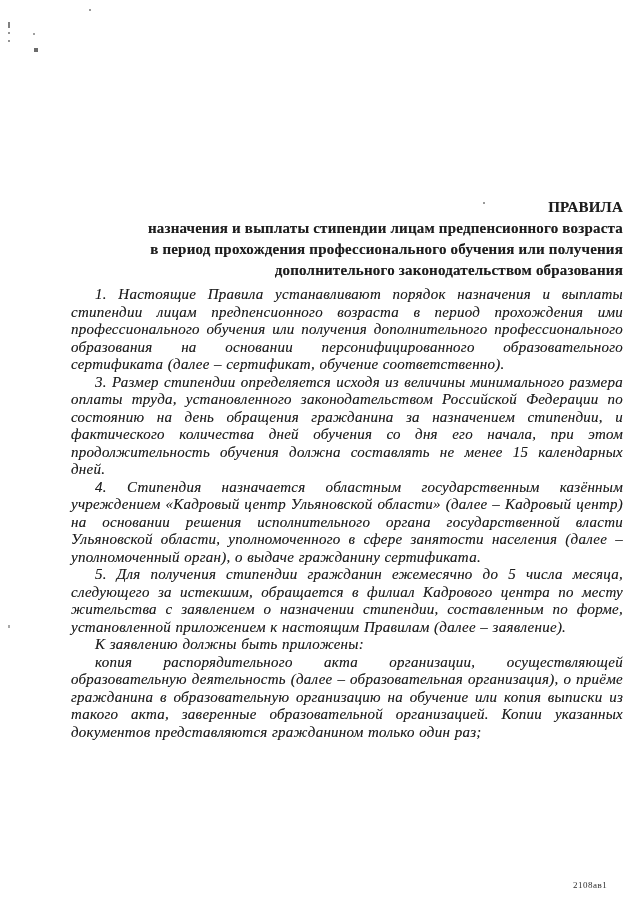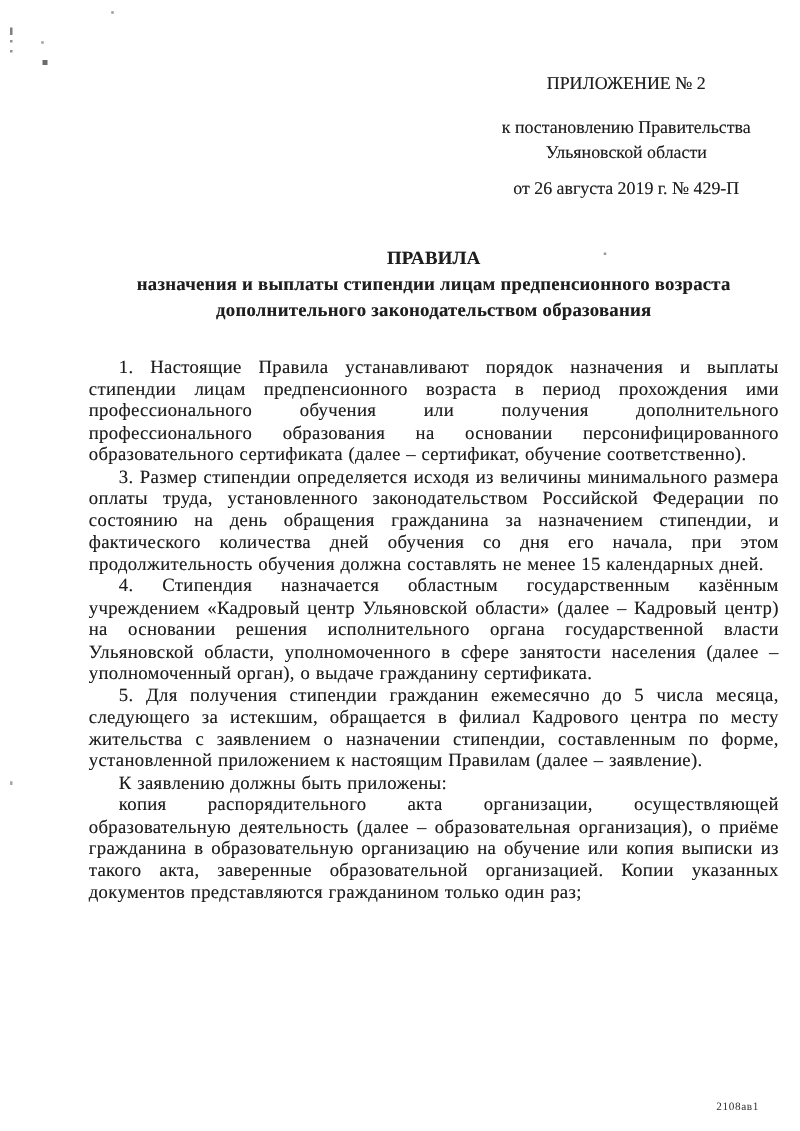--- a/index.html
+++ b/index.html
@@ -23,38 +23,38 @@
     line-height: 20px;
   }
   .hline { margin: 0; }
   .hline.ref1 { margin-top: 15px; }
   .hline.date { margin-top: 9px; }
   .title-block {
     position: absolute;
     top: 197px;
     left: 71px;
     width: 552px;
-    text-align: center;
+    text-align: right;
     font-weight: bold;
     font-size: 15px;
     line-height: 21px;
     letter-spacing: 0.2px;
   }
   .body-block {
     position: absolute;
     top: 286px;
     left: 71px;
     width: 552px;
     font-size: 15px;
     line-height: 17.5px;
     letter-spacing: 0.25px;
     word-spacing: 0.5px;
     text-align: justify;
   }
-  .para { margin: 0; text-indent: 24px; }
+  .para { margin: 0; text-indent: 24px; font-style: italic; }
   .footer-code {
     position: absolute;
     top: 880px;
     left: 573px;
     font-size: 9px;
     letter-spacing: 0.5px;
     color: #2f2f2f;
     text-shadow: none;
   }
   .artifact { position: absolute; background: #8a8a8a; }
@@ -74,30 +74,25 @@
 
   <div class="artifact a1"></div>
   <div class="artifact a2"></div>
   <div class="artifact a3"></div>
   <div class="artifact a4"></div>
   <div class="artifact a5"></div>
   <div class="artifact a6"></div>
   <div class="artifact a7"></div>
   <div class="artifact a8"></div>
 
-  <div class="header-block">
-    <div class="hline">ПРИЛОЖЕНИЕ № 2</div>
-    <div class="hline ref1">к постановлению Правительства</div>
-    <div class="hline">Ульяновской области</div>
-    <div class="hline date">от 26 августа 2019 г. № 429-П</div>
-  </div>
 
   <div class="title-block">
     <div>ПРАВИЛА</div>
     <div>назначения и выплаты стипендии лицам предпенсионного возраста</div>
+    <div>в период прохождения профессионального обучения или получения</div>
     <div>дополнительного законодательством образования</div>
   </div>
 
   <div class="body-block">
     <p class="para">1. Настоящие Правила устанавливают порядок назначения и выплаты стипендии лицам предпенсионного возраста в период прохождения ими профессионального обучения или получения дополнительного профессионального образования на основании персонифицированного образовательного сертификата (далее – сертификат, обучение соответственно).</p>
     <p class="para">3. Размер стипендии определяется исходя из величины минимального размера оплаты труда, установленного законодательством Российской Федерации по состоянию на день обращения гражданина за назначением стипендии, и фактического количества дней обучения со дня его начала, при этом продолжительность обучения должна составлять не менее 15 календарных дней.</p>
     <p class="para">4. Стипендия назначается областным государственным казённым учреждением «Кадровый центр Ульяновской области» (далее – Кадровый центр) на основании решения исполнительного органа государственной власти Ульяновской области, уполномоченного в сфере занятости населения (далее – уполномоченный орган), о выдаче гражданину сертификата.</p>
     <p class="para">5. Для получения стипендии гражданин ежемесячно до 5 числа месяца, следующего за истекшим, обращается в филиал Кадрового центра по месту жительства с заявлением о назначении стипендии, составленным по форме, установленной приложением к настоящим Правилам (далее – заявление).</p>
     <p class="para">К заявлению должны быть приложены:</p>
     <p class="para">копия распорядительного акта организации, осуществляющей образовательную деятельность (далее – образовательная организация), о приёме гражданина в образовательную организацию на обучение или копия выписки из такого акта, заверенные образовательной организацией. Копии указанных документов представляются гражданином только один раз;</p>

